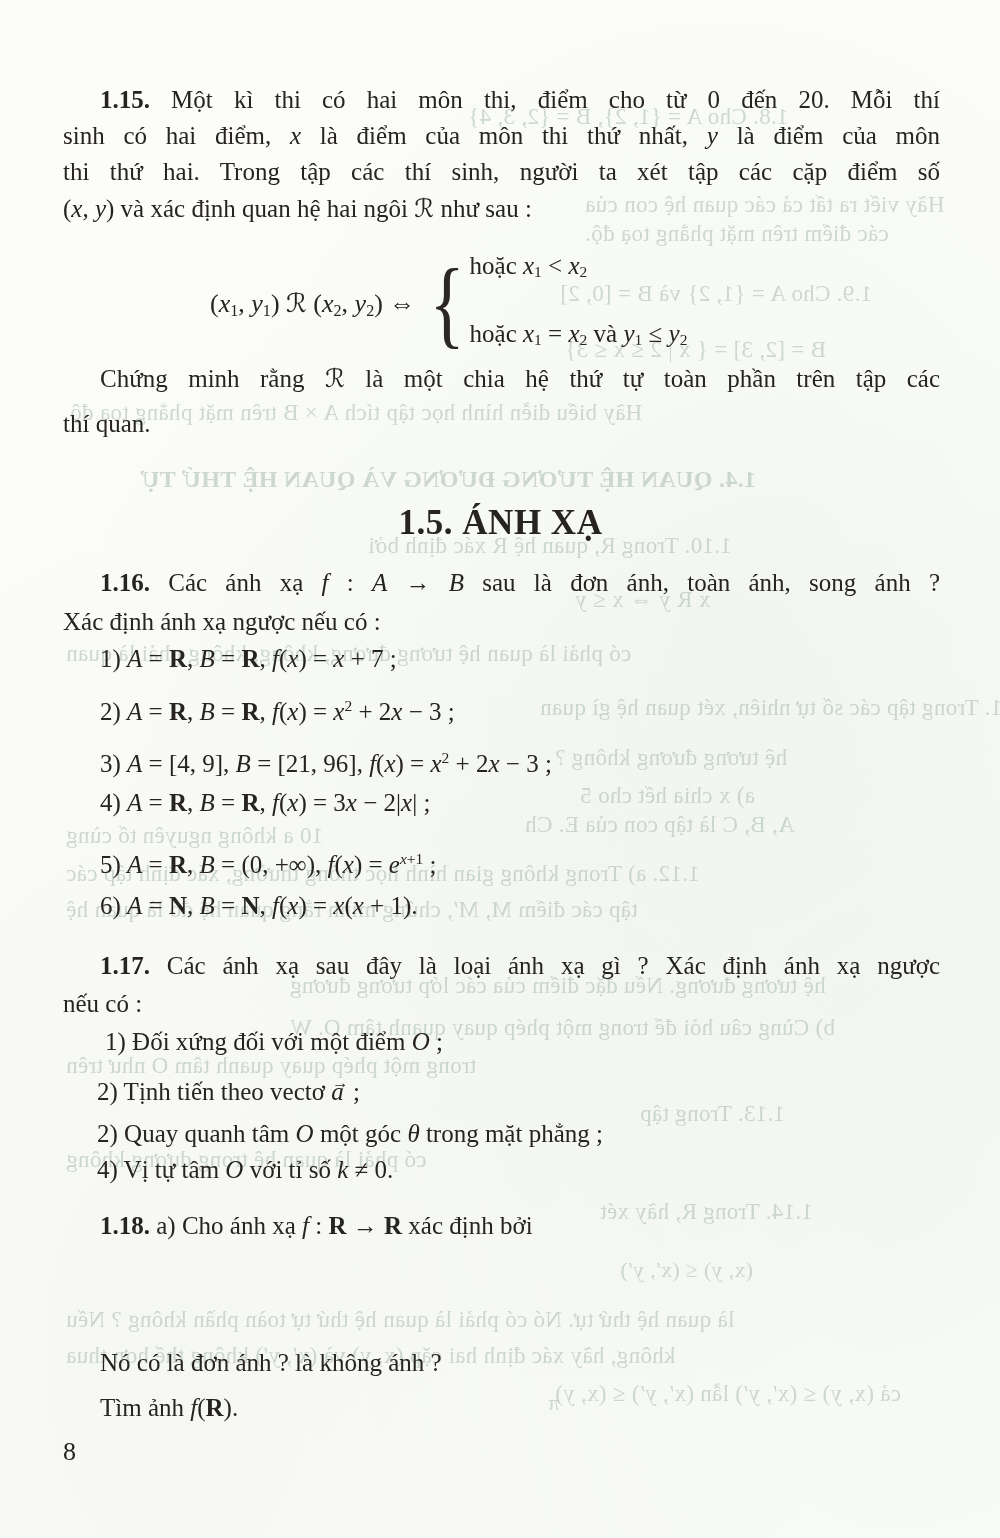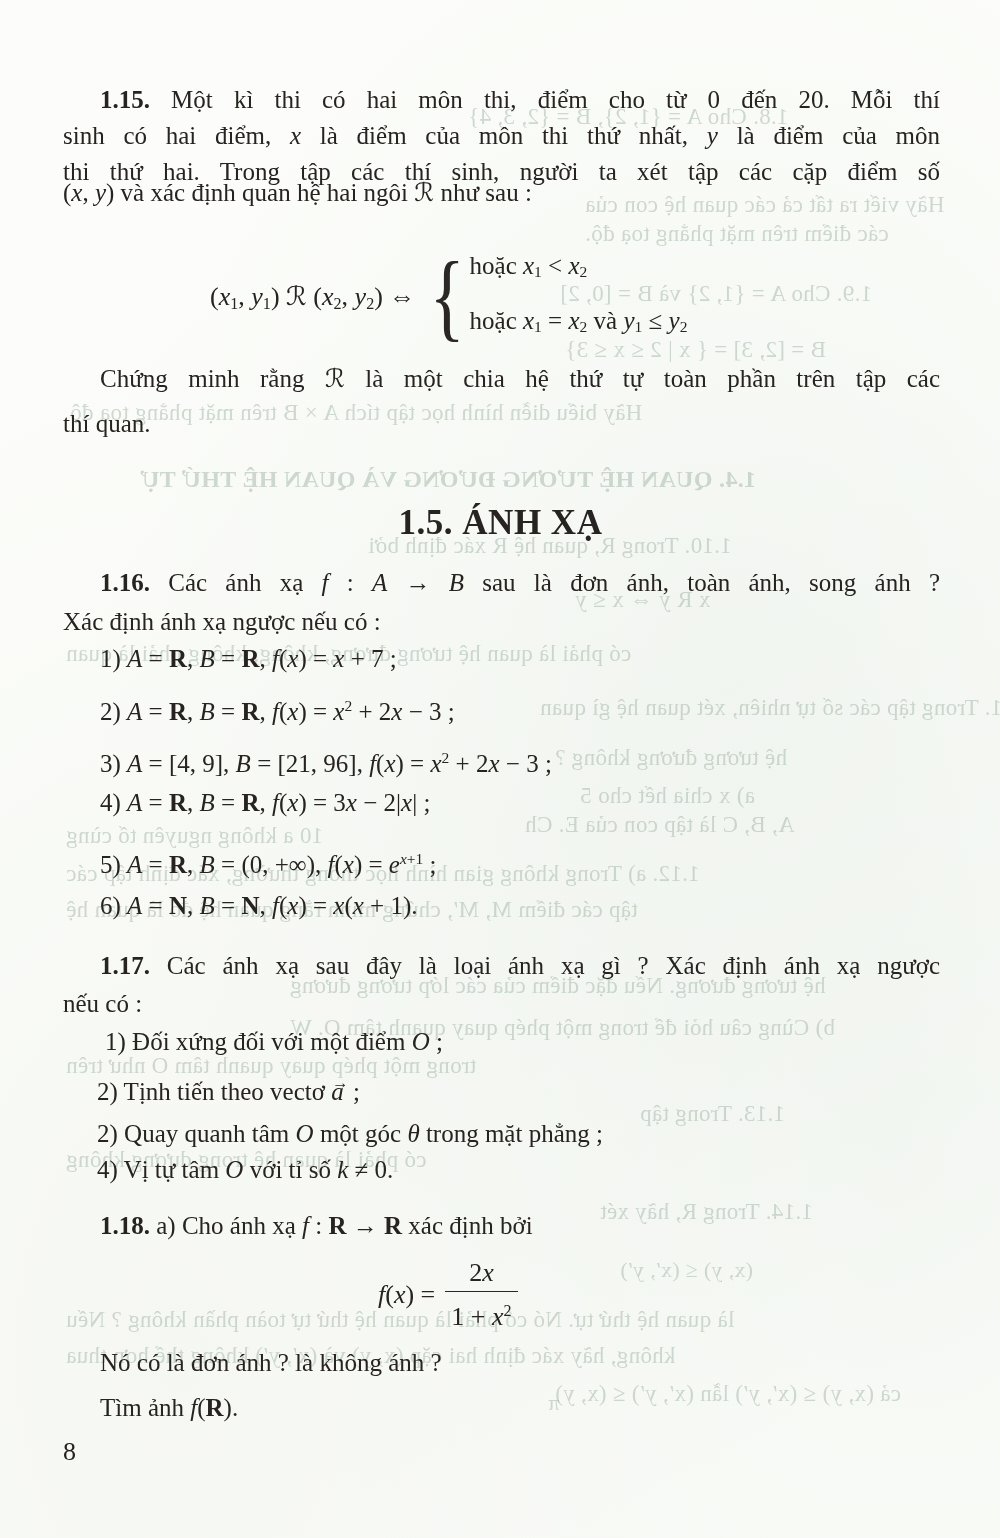--- a/index.html
+++ b/index.html
@@ -36,21 +36,21 @@
   .seg-supit{font-size:0.62em;vertical-align:0.58em;font-style:italic;}
   .seg-sub{font-size:0.62em;vertical-align:-0.22em;}
   .seg-vec{font-style:italic;position:relative;margin-right:3px;}
   .seg-vec::after{content:"→";position:absolute;left:0.05em;top:-0.72em;
                   font-size:0.66em;font-style:normal;}
   .formula-cases{position:absolute;top:246px;left:210px;display:flex;
                  align-items:center;font-size:25px;}
   .f-lhs{font-size:26px;white-space:nowrap;}
   .brace{font-size:92px;line-height:0.95;font-weight:400;
          transform:scaleX(0.8) scaleY(1.05);margin:0 0 0 10px;color:#2a2724;}
-  .cases{display:flex;flex-direction:column;gap:9px;}
+  .cases{display:flex;flex-direction:column;gap:22px;}
   .case{white-space:nowrap;line-height:40px;}
   .formula-frac{position:absolute;top:1258px;left:378px;display:flex;
                 align-items:center;font-size:26px;}
   .frac{display:inline-flex;flex-direction:column;align-items:center;margin-left:10px;}
   .frac .num{padding:0 10px 3px;line-height:30px;}
   .frac .den{border-top:1.6px solid #2a2724;padding:4px 6px 0;line-height:30px;}
 </style>
 </head>
 <body>
 
@@ -84,21 +84,21 @@
       <span class="bleed-line" style="left: 66px; top: 1343px; font-size: 23px;">không, hãy xác định hai cặp (x, y) và (x′, y′) không thể hơn thua</span>
       <span class="bleed-line" style="left: 555px; top: 1381px; font-size: 23px;">cả (x, y) ≤ (x′, y′) lẫn (x′, y′) ≤ (x, y)</span>
       <span class="bleed-line" style="left: 548px; top: 1390px; font-size: 22px;">π</span>
     </div>
 
   <div class="content">
 
     <div class="tl jl ind" style="top:82px"><span class="seg-b">1.15.</span><span class="seg-rm"> Một kì thi có hai môn thi, điểm cho từ 0 đến 20. Mỗi thí</span></div>
     <div class="tl jl" style="top:118px"><span class="seg-rm">sinh có hai điểm, </span><span class="seg-it">x</span><span class="seg-rm"> là điểm của môn thi thứ nhất, </span><span class="seg-it">y</span><span class="seg-rm"> là điểm của môn</span></div>
     <div class="tl jl" style="top:154px"><span class="seg-rm">thi thứ hai. Trong tập các thí sinh, người ta xét tập các cặp điểm số</span></div>
-    <div class="tl" style="top:175px"><span class="seg-rm">(</span><span class="seg-it">x</span><span class="seg-rm">, </span><span class="seg-it">y</span><span class="seg-rm">) và xác định quan hệ hai ngôi </span><span class="seg-cal">ℛ</span><span class="seg-rm"> như sau :</span></div>
+    <div class="tl" style="top:191px"><span class="seg-rm">(</span><span class="seg-it">x</span><span class="seg-rm">, </span><span class="seg-it">y</span><span class="seg-rm">) và xác định quan hệ hai ngôi </span><span class="seg-cal">ℛ</span><span class="seg-rm"> như sau :</span></div>
 
     <div class="formula-cases">
       <span class="f-lhs"><span class="seg-rm">(</span><span class="seg-it">x</span><span class="seg-sub">1</span><span class="seg-rm">, </span><span class="seg-it">y</span><span class="seg-sub">1</span><span class="seg-rm">) </span><span class="seg-cal">ℛ</span><span class="seg-rm"> (</span><span class="seg-it">x</span><span class="seg-sub">2</span><span class="seg-rm">, </span><span class="seg-it">y</span><span class="seg-sub">2</span><span class="seg-rm">) ⇔</span></span>
       <span class="brace">{</span>
       <span class="cases">
         <span class="case"><span class="seg-rm">hoặc </span><span class="seg-it">x</span><span class="seg-sub">1</span><span class="seg-rm"> &lt; </span><span class="seg-it">x</span><span class="seg-sub">2</span></span>
         <span class="case"><span class="seg-rm">hoặc </span><span class="seg-it">x</span><span class="seg-sub">1</span><span class="seg-rm"> = </span><span class="seg-it">x</span><span class="seg-sub">2</span><span class="seg-rm"> và </span><span class="seg-it">y</span><span class="seg-sub">1</span><span class="seg-rm"> ≤ </span><span class="seg-it">y</span><span class="seg-sub">2</span></span>
       </span>
     </div>
 
@@ -120,26 +120,19 @@
     <div class="tl jl ind" style="top:948px"><span class="seg-b">1.17.</span><span class="seg-rm"> Các ánh xạ sau đây là loại ánh xạ gì ? Xác định ánh xạ ngược</span></div>
     <div class="tl" style="top:986px"><span class="seg-rm">nếu có :</span></div>
 
     <div class="item" style="top:1025px;left:105px"><span class="seg-rm">1) Đối xứng đối với một điểm </span><span class="seg-it">O</span><span class="seg-rm"> ;</span></div>
     <div class="item" style="top:1075px;left:97px"><span class="seg-rm">2) Tịnh tiến theo vectơ </span><span class="seg-vec">a</span><span class="seg-rm"> ;</span></div>
     <div class="item" style="top:1117px;left:97px"><span class="seg-rm">2) Quay quanh tâm </span><span class="seg-it">O</span><span class="seg-rm"> một góc </span><span class="seg-it">θ</span><span class="seg-rm"> trong mặt phẳng ;</span></div>
     <div class="item" style="top:1153px;left:97px"><span class="seg-rm">4) Vị tự tâm </span><span class="seg-it">O</span><span class="seg-rm"> với tỉ số </span><span class="seg-it">k</span><span class="seg-rm"> ≠ 0.</span></div>
 
     <div class="tl ind" style="top:1208px"><span class="seg-b">1.18.</span><span class="seg-rm"> a) Cho ánh xạ </span><span class="seg-it">f</span><span class="seg-rm"> : </span><span class="seg-b">R</span><span class="seg-rm"> → </span><span class="seg-b">R</span><span class="seg-rm"> xác định bởi</span></div>
 
-    <div class="formula-frac">
-      <span><span class="seg-it">f</span><span class="seg-rm">(</span><span class="seg-it">x</span><span class="seg-rm">) =</span></span>
-      <span class="frac">
-        <span class="num"><span class="seg-rm">2</span><span class="seg-it">x</span></span>
-        <span class="den"><span class="seg-rm">1 + </span><span class="seg-it">x</span><span class="seg-sup">2</span></span>
-      </span>
-    </div>
 
     <div class="item" style="top:1346px"><span class="seg-rm">Nó có là đơn ánh ? là không ánh ?</span></div>
     <div class="item" style="top:1391px"><span class="seg-rm">Tìm ảnh </span><span class="seg-it">f</span><span class="seg-rm">(</span><span class="seg-b">R</span><span class="seg-rm">).</span></div>
 
     <div class="pagenum" style="top:1437px">8</div>
   </div>
 </div>
 
 </body></html>

